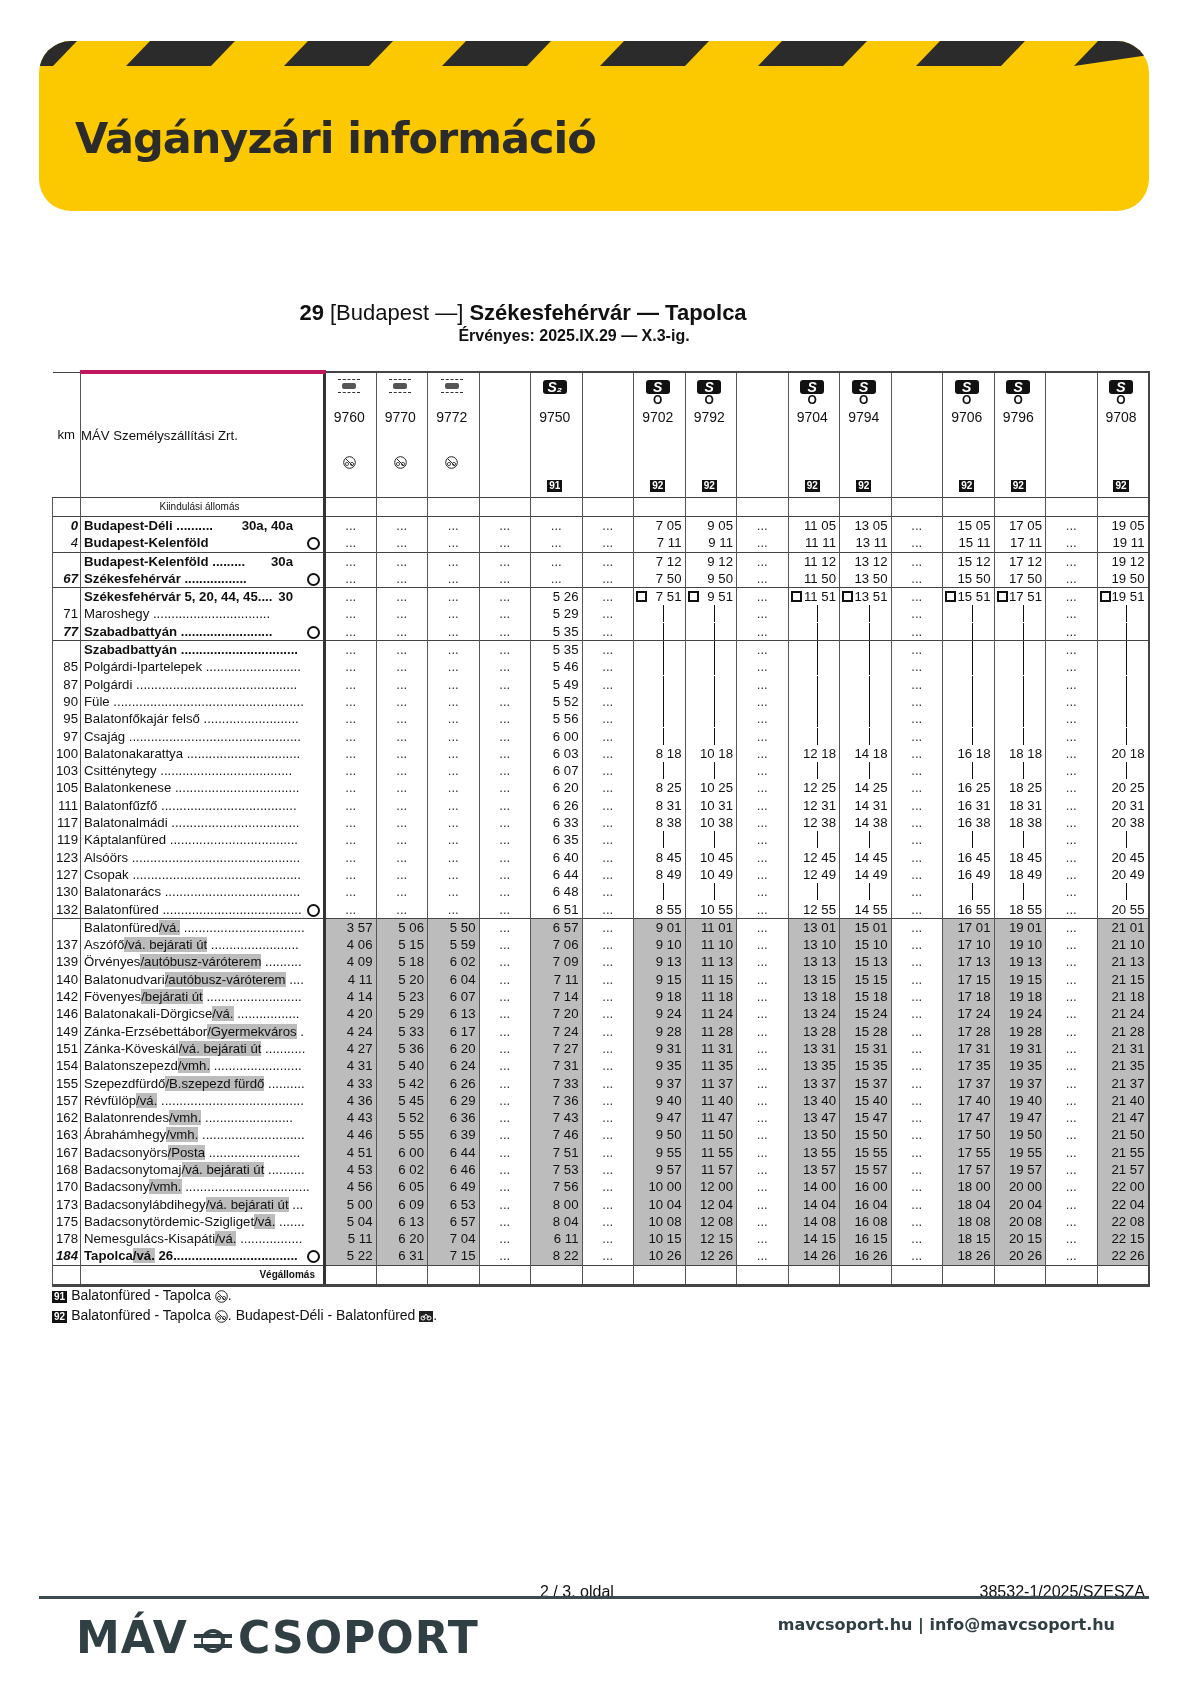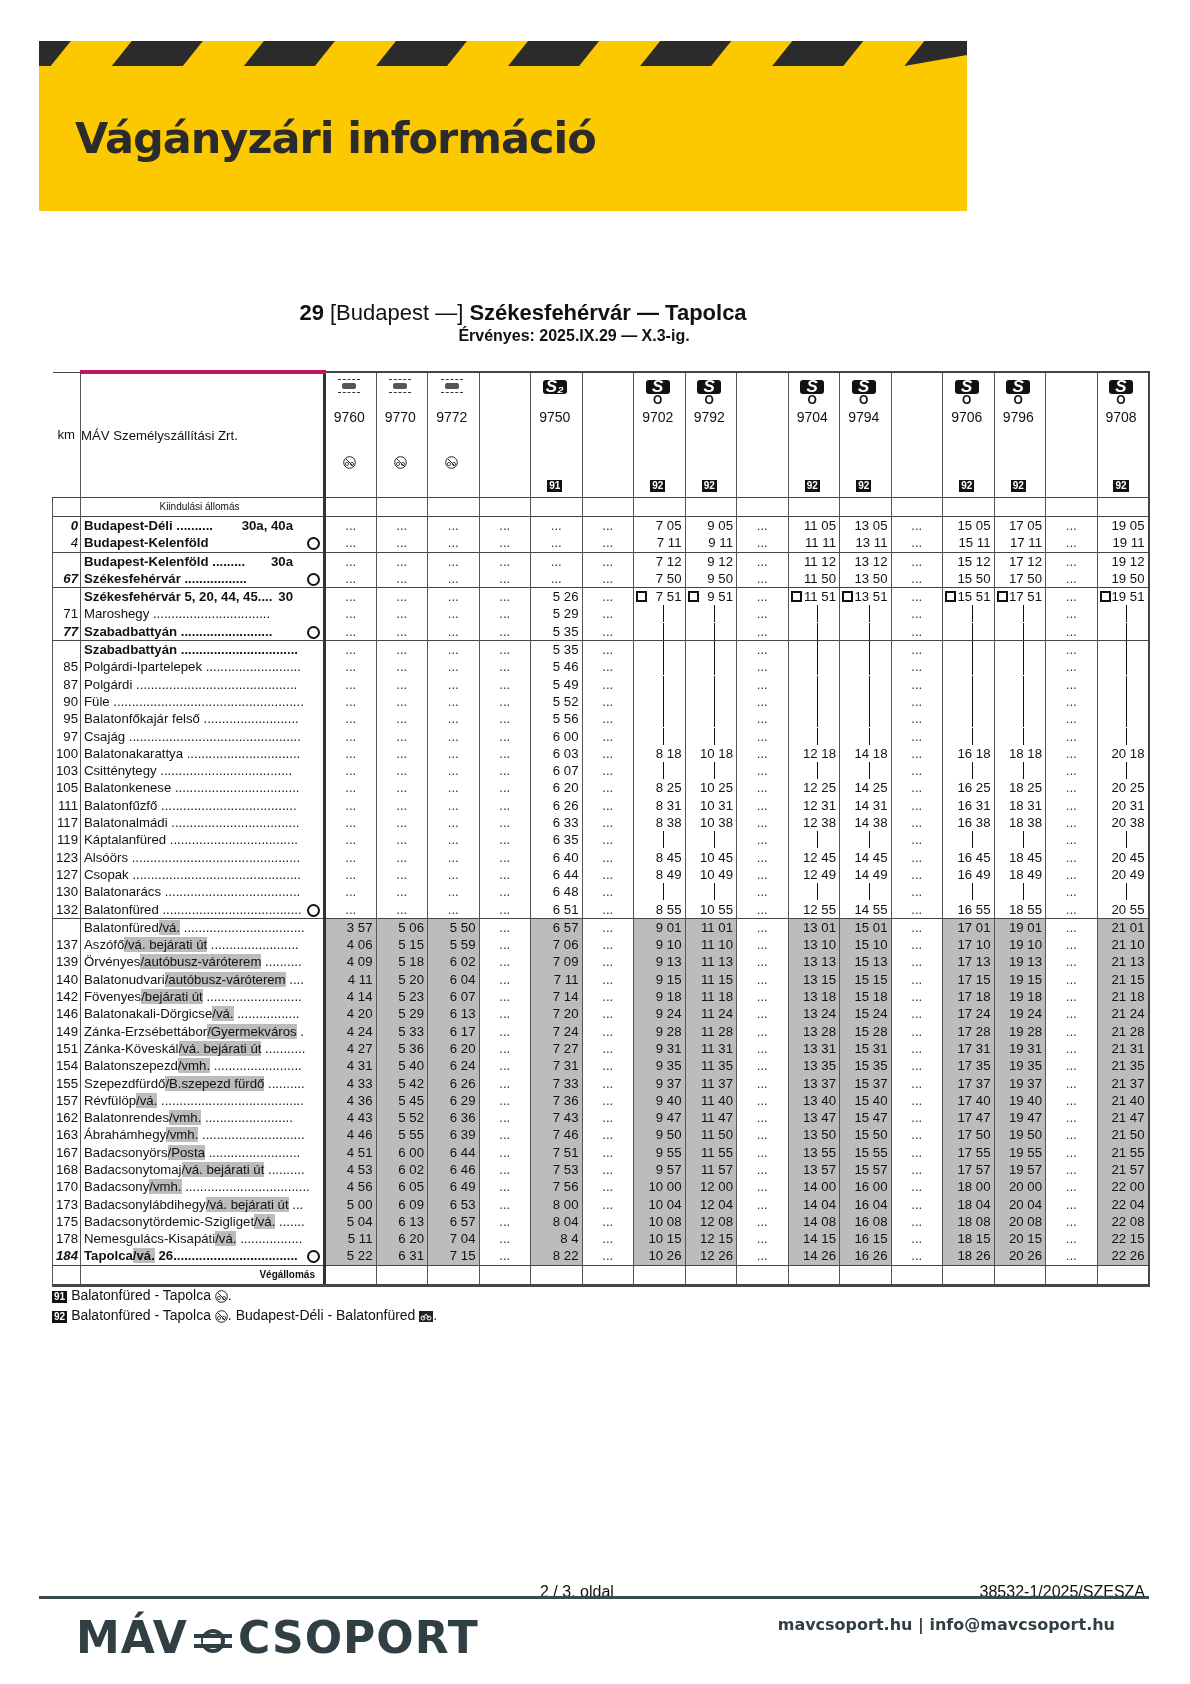--- a/index.html
+++ b/index.html
@@ -1,17 +1,17 @@
 <!DOCTYPE html>
 <html><head>
 <meta charset="utf-8">
 <style>
   html, body { margin:0; padding:0; background:#fff; }
   body { width:1190px; height:1684px; position:relative; overflow:hidden; font-family:"Liberation Sans", sans-serif; color:#111; }
-  .banner { position:absolute; left:39px; top:41px; width:928px; height:170px; background:#fcc900; overflow:hidden; }
+  .banner { position:absolute; left:39px; top:41px; width:1110px; height:170px; background:#fcc900; overflow:hidden;border-radius:32px; }
   .stripes { position:absolute; left:0; top:0; width:100%; height:25px; }
   .banner-title { position:absolute; left:36px; top:72px; font-family:"DejaVu Sans", sans-serif; font-weight:bold; font-size:43px; color:#2b2b2b; letter-spacing:-1px; }
   .tt-title { position:absolute; left:0; width:1046px; top:300px; text-align:center; font-size:22px; }
   .tt-title b { font-weight:bold; }
   .tt-valid { position:absolute; left:0; width:1148px; top:327px; text-align:center; font-size:16px; font-weight:bold; }
   table.tt { position:absolute; left:52px; top:370px; border-collapse:collapse; table-layout:fixed; font-size:13.2px; line-height:17.3px; }
   table.tt td { padding:0; border-left:1px solid #555; white-space:nowrap; overflow:hidden; }
   table.tt col.km { width:28px; }
   table.tt col.st { width:244px; }
   table.tt col.t { width:51.5px; }
@@ -19,21 +19,21 @@
   .hdr td.tc:first-of-type { }
   .hdr .km-h { text-align:center; vertical-align:middle; border-left:none; border-top:1px solid #444; }
   .hdr .st-h { text-align:left; vertical-align:middle; border-top:4px solid #be185d; }
   .hbox { position:relative; height:123px; text-align:center; }
   .hbox .icon { position:absolute; left:0; right:0; top:6px; height:16px; }
   .hbox .circ { position:absolute; left:0; right:0; top:21px; font-size:12px; font-weight:bold; line-height:12px; }
   .hbox .num { position:absolute; left:0; right:0; top:36px; font-size:14px; }
   .hbox .nobike { position:absolute; left:0; right:0; top:81px; font-size:12px; }
   .hbox .fn { position:absolute; left:0; right:0; top:103px; }
   .fnbadge { display:inline-block; background:#111; color:#fff; font-size:10px; font-weight:bold; padding:0 2px; line-height:12px; }
-  .sbadge { display:inline-block; background:#111; color:#fff; font-size:17px; font-style:italic; font-weight:bold; width:24px; height:14px; line-height:14px; border-radius:3px; }
+  .sbadge { display:inline-block; background:#111; color:#fff; font-size:14px; font-style:italic; font-weight:bold; width:24px; height:14px; line-height:14px; border-radius:3px; }
   .busicon { display:inline-block; width:22px; height:12px; border-top:1px dashed #333; border-bottom:1px dashed #333; position:relative; }
   .busicon:after { content:""; position:absolute; left:4px; top:3px; width:14px; height:6px; background:#555; border-radius:2px; }
   .sub td { height:18px; border-top:1px solid #444; font-size:10px; }
   .grp-top td { border-top:1px solid #444; }
   td.kmc { text-align:right; padding-right:2px !important; border-left:none; }
   td.stc { padding-left:3px !important; position:relative; }
   td.tc { text-align:right; padding-right:3px !important; }
   td.tc.dots { text-align:center; padding-right:0 !important; color:#333; }
   td.first-t { border-left:3px solid #333 !important; }
   td.last-t { border-right:2px solid #444; }
@@ -1058,21 +1058,21 @@
         <td class="tc dots">...</td>
         <td class="tc last-t sh">22 08</td>
       </tr>
       <tr class="bus">
         <td class="kmc">178</td>
         <td class="stc"><span class="stname">Nemesgulács-Kisapáti</span><span class="bus-part">/vá.</span><span> .................</span></td>
         <td class="tc first-t sh">5 11</td>
         <td class="tc sh">6 20</td>
         <td class="tc sh">7 04</td>
         <td class="tc dots">...</td>
-        <td class="tc sh">8 4</td>
+        <td class="tc sh">6 11</td>
         <td class="tc dots">...</td>
         <td class="tc sh">10 15</td>
         <td class="tc sh">12 15</td>
         <td class="tc dots">...</td>
         <td class="tc sh">14 15</td>
         <td class="tc sh">16 15</td>
         <td class="tc dots">...</td>
         <td class="tc sh">18 15</td>
         <td class="tc sh">20 15</td>
         <td class="tc dots">...</td>

